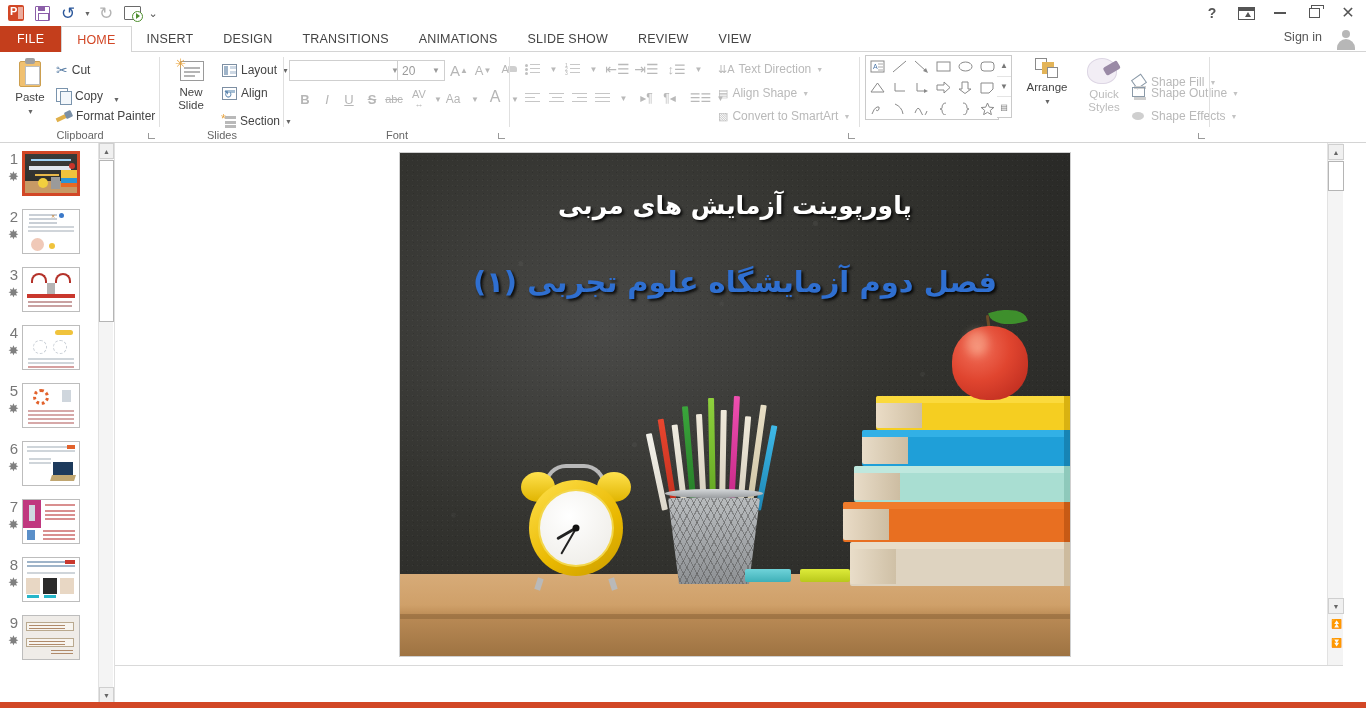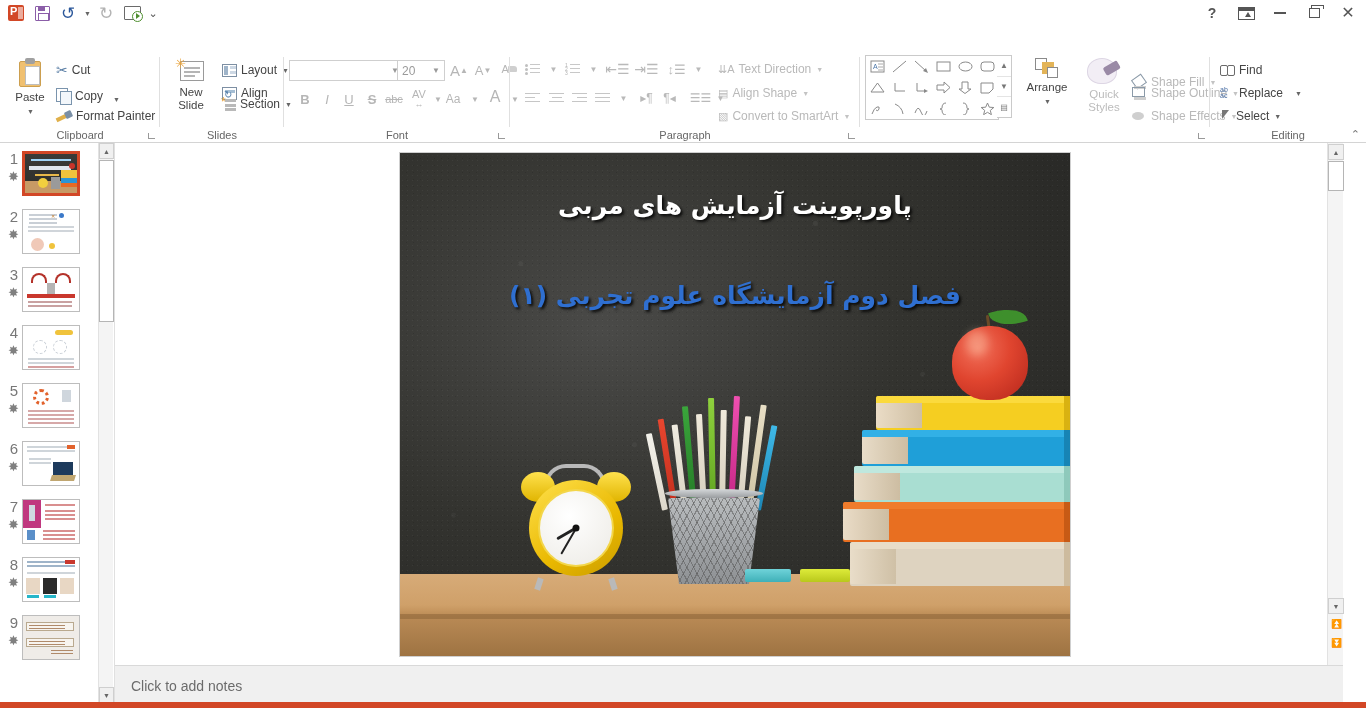--- a/index.html
+++ b/index.html
@@ -178,21 +178,21 @@
       background-size:5px 5px, 7px 7px;
       background-position:0 0, 3px 2px;
   }
 
   
   .desk { position:absolute; left:0; bottom:0; width:100%; height:82px; background:linear-gradient(#d7ab78 0%, #cfa069 38%, #c79760 44%, #b98a55 52%, #9e7342 100%); }
   .desk .edge { position:absolute; left:0; top:40px; width:100%; height:5px; background:#8d6538; opacity:.55;}
 
   .sl-text { position:absolute; left:0; width:100%; text-align:center; direction:rtl; font-weight:bold; font-family:"DejaVu Sans","Liberation Sans",sans-serif; }
   .sl-t1 { top:38px; font-size:25px; color:#ffffff; text-shadow:2px 2px 3px rgba(0,0,0,.85); }
-  .sl-t2 { top:128px; font-size:25px; color:#2f6fd0; text-shadow:2px 2px 3px rgba(0,0,0,.85); }
+  .sl-t2 { top:112px; font-size:29px; color:#2f6fd0; text-shadow:2px 2px 3px rgba(0,0,0,.85); }
   .sl-t3 { top:222px; font-size:22px; color:#f0b42a; text-shadow:2px 2px 3px rgba(0,0,0,.85); }
 
   
   .books { position:absolute; right:-6px; bottom:70px; width:240px; height:260px; }
   .bk { position:absolute; right:0; border-radius:2px 3px 3px 2px; }
   .bk .pages { position:absolute; left:0; top:2px; bottom:2px; width:46px; background:linear-gradient(90deg,#e7d9c4,#cdbba1); border-radius:2px 0 0 2px;}
   .bk .cover { position:absolute; left:0; right:0; top:0; height:7px; border-radius:3px 3px 0 0;}
   .bk .spine { position:absolute; right:0; top:0; bottom:0; width:12px; border-radius:0 3px 3px 0;}
   .apple { position:absolute; right:48px; bottom:0; width:76px; height:84px; }
   .apple .fruit { position:absolute; left:0; bottom:0; width:76px; height:74px; border-radius:48% 48% 46% 46%;
@@ -276,20 +276,38 @@
         </div>
       <div class="wbtn">
           <span class="maxb"></span>
         </div>
       <div class="wbtn">
           <span class="clb">✕</span>
         </div>
     </div>
   </div>
 
+  <div class="tabstrip">
+    <div class="tabs">
+      <div class="tab file">FILE</div>
+      <div class="tab active">HOME</div>
+      <div class="tab">INSERT</div>
+      <div class="tab">DESIGN</div>
+      <div class="tab">TRANSITIONS</div>
+      <div class="tab">ANIMATIONS</div>
+      <div class="tab">SLIDE SHOW</div>
+      <div class="tab">REVIEW</div>
+      <div class="tab">VIEW</div>
+    </div>
+    <div class="signin">Sign in</div>
+    <div class="avatar">
+        <span class="head"></span>
+        <span class="body"></span>
+      </div>
+  </div>
 
   <div class="ribbon">
 
     <div class="grp" style="left:0;width:160px;">
       <div class="bigbtn" style="left:8px;top:6px;width:44px;">
         <span class="clip-ic ic">
           <span class="board"></span>
             <span class="clipt"></span>
             <span class="paper"></span>
         </span>
@@ -328,21 +346,21 @@
       </div>
       <div class="smallitem" style="left:62px;top:8px;">
         <span class="layout-ic ic"></span>
         <span>Layout</span>
         <span class="caretd">▼</span>
       </div>
       <div class="smallitem" style="left:62px;top:31px;">
         <span class="reset-ic ic"></span>
         <span>Align</span>
       </div>
-      <div class="smallitem" style="left:62px;top:42px;align-items:center;">
+      <div class="smallitem" style="left:62px;top:59px;align-items:center;">
         <span class="section-ic ic"></span>
         <span>Section</span>
         <span class="caretd">▼</span>
       </div>
       <div class="glabel">Slides</div>
       <div class="divider"></div>
     </div>
 
     <div class="grp" style="left:284px;width:226px;">
       <div class="fbox" style="left:5px;top:8px;width:115px;">
@@ -452,21 +470,20 @@
         <span class="ic" style="font-size:11px;color:#b9b9b9;">▤</span>
         <span>Align Shape</span>
         <span class="caretd" style="color:#c3c3c3">▼</span>
       </div>
       <div class="smallitem dim" style="left:208px;top:54px;">
         <span class="ic" style="font-size:11px;color:#b9b9b9;">▧</span>
         <span>Convert to SmartArt</span>
         <span class="caretd" style="color:#c3c3c3">▼</span>
       </div>
 
-      <div class="glabel">Paragraph</div>
       <div class="dlg"></div>
       <div class="divider"></div>
     </div>
 
     <div class="grp" style="left:860px;width:350px;">
       <div class="shapes" style="left:5px;top:3px;">
         <div class="shp">
             <svg width="15" height="13">
               <rect x="1" y="1" width="13" height="11" fill="#fff" stroke="#8a8a8a"></rect>
               <text x="3" y="9" font-size="7" fill="#4a76a8">A</text>
@@ -601,38 +618,20 @@
       <div class="smallitem dim" style="left:272px;top:54px;">
         <span class="eff-ic ic"></span>
         <span>Shape Effects</span>
         <span class="caretd" style="color:#c3c3c3">▼</span>
       </div>
 
       <div class="dlg"></div>
       <div class="divider"></div>
     </div>
 
-    <div class="grp" style="left:1210px;width:156px;">
-      <div class="smallitem" style="left:10px;top:8px;">
-        <span class="find-ic ic"></span>
-        <span>Find</span>
-      </div>
-      <div class="smallitem" style="left:10px;top:31px;">
-        <span class="repl-ic ic">ab<br>ac</span>
-        <span>Replace</span>
-        <span class="caretd" style="margin-left:8px">▼</span>
-      </div>
-      <div class="smallitem" style="left:10px;top:54px;">
-        <span class="sel-ic ic"></span>
-        <span>Select</span>
-        <span class="caretd">▼</span>
-      </div>
-      <div class="glabel">Editing</div>
-      <div class="abs" style="right:6px;bottom:2px;font-size:11px;color:#777;">⌃</div>
-    </div>
   </div>
 
   <div class="workspace">
 
     <div class="thumbpane">
 
       <div class="thumbrow" style="top:8px;">
         <span class="thnum">1</span>
         <span class="thstar">✸</span>
         <span class="thumb sel">
@@ -849,17 +848,16 @@
         <div class="sbbtn" style="width:16px;top:1px;">▲</div>
         <div class="sbthumb" style="width:16px;top:18px;height:30px;"></div>
         <div class="sbbtn" style="width:16px;top:455px;">▼</div>
         <div class="abs" style="left:3px;top:476px;font-size:9px;color:#666;">⏫</div>
         <div class="abs" style="left:3px;top:495px;font-size:9px;color:#666;">⏬</div>
       </div>
     </div>
 
     <div class="hsplit"></div>
 
-    <div class="notes">Click to add notes</div>
   </div>
 
   <div class="statusstrip"></div>
 </div>
 
 </body></html>

